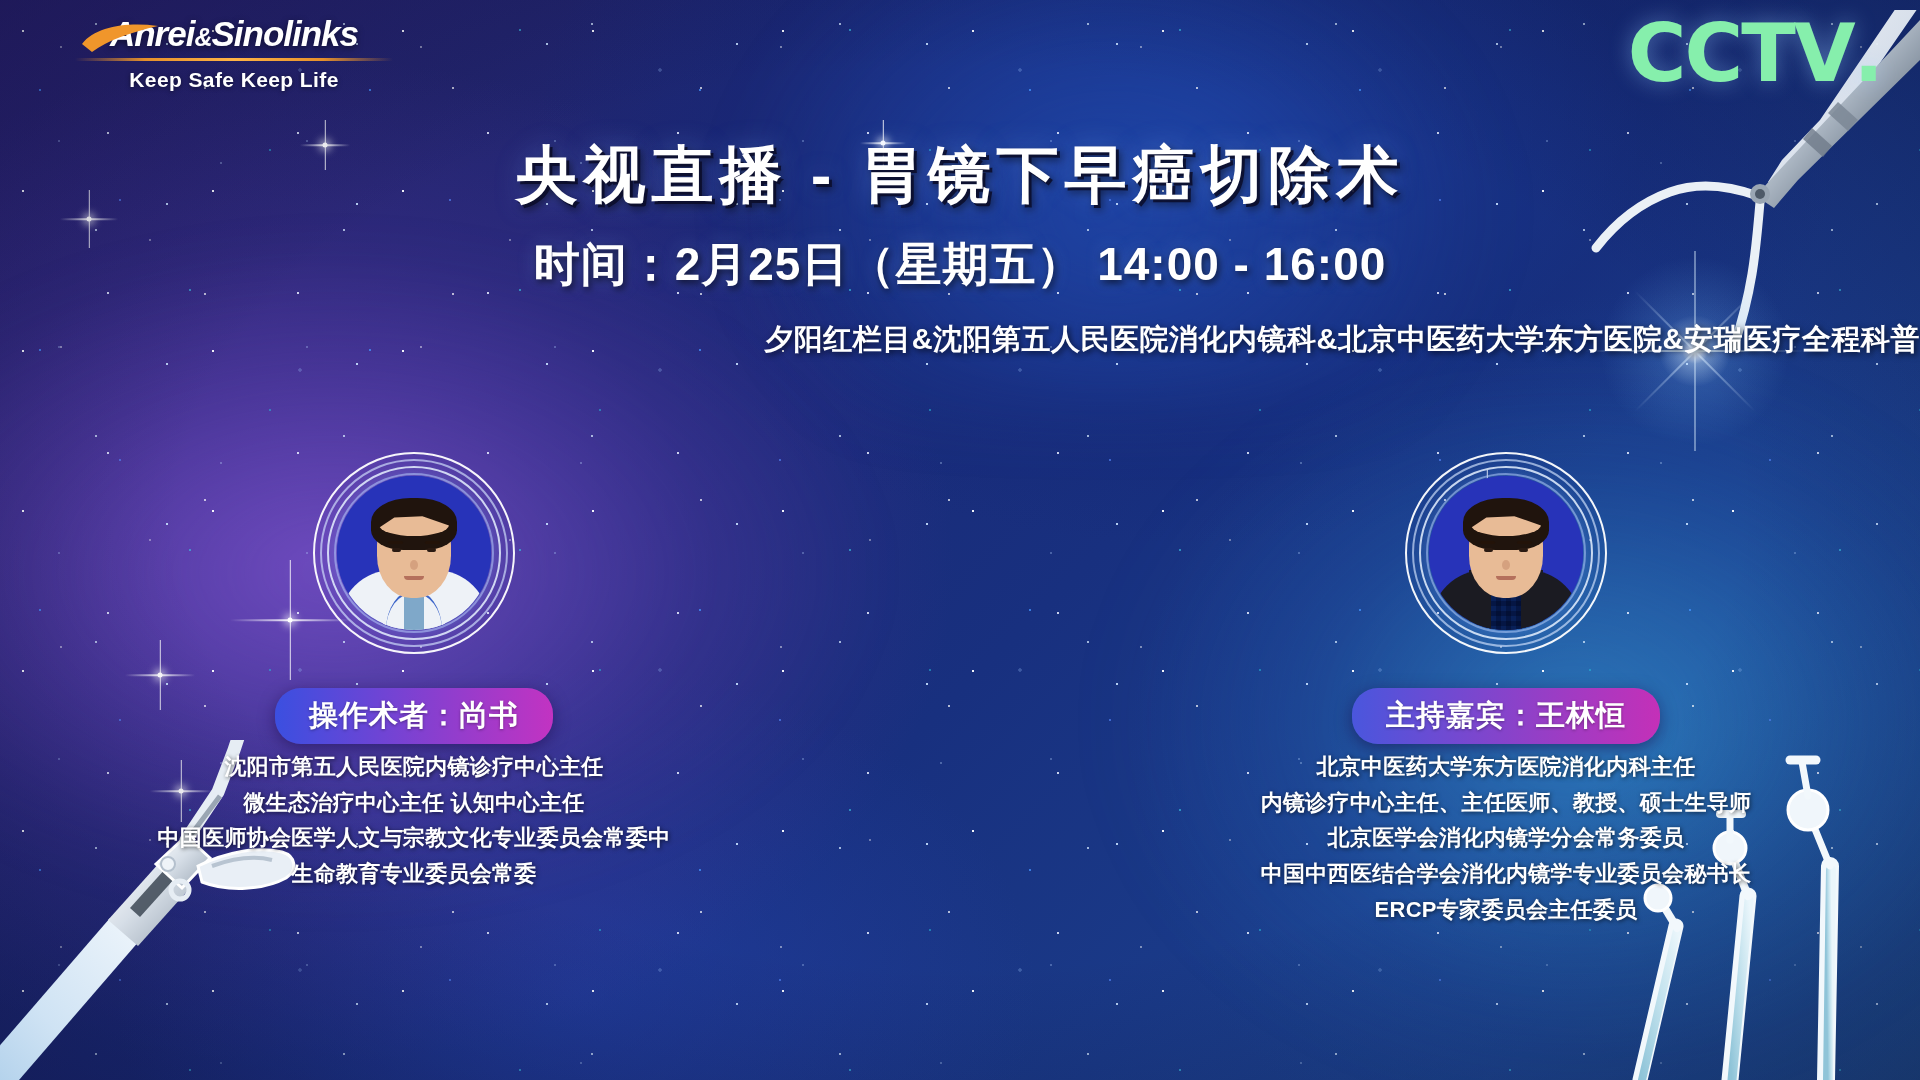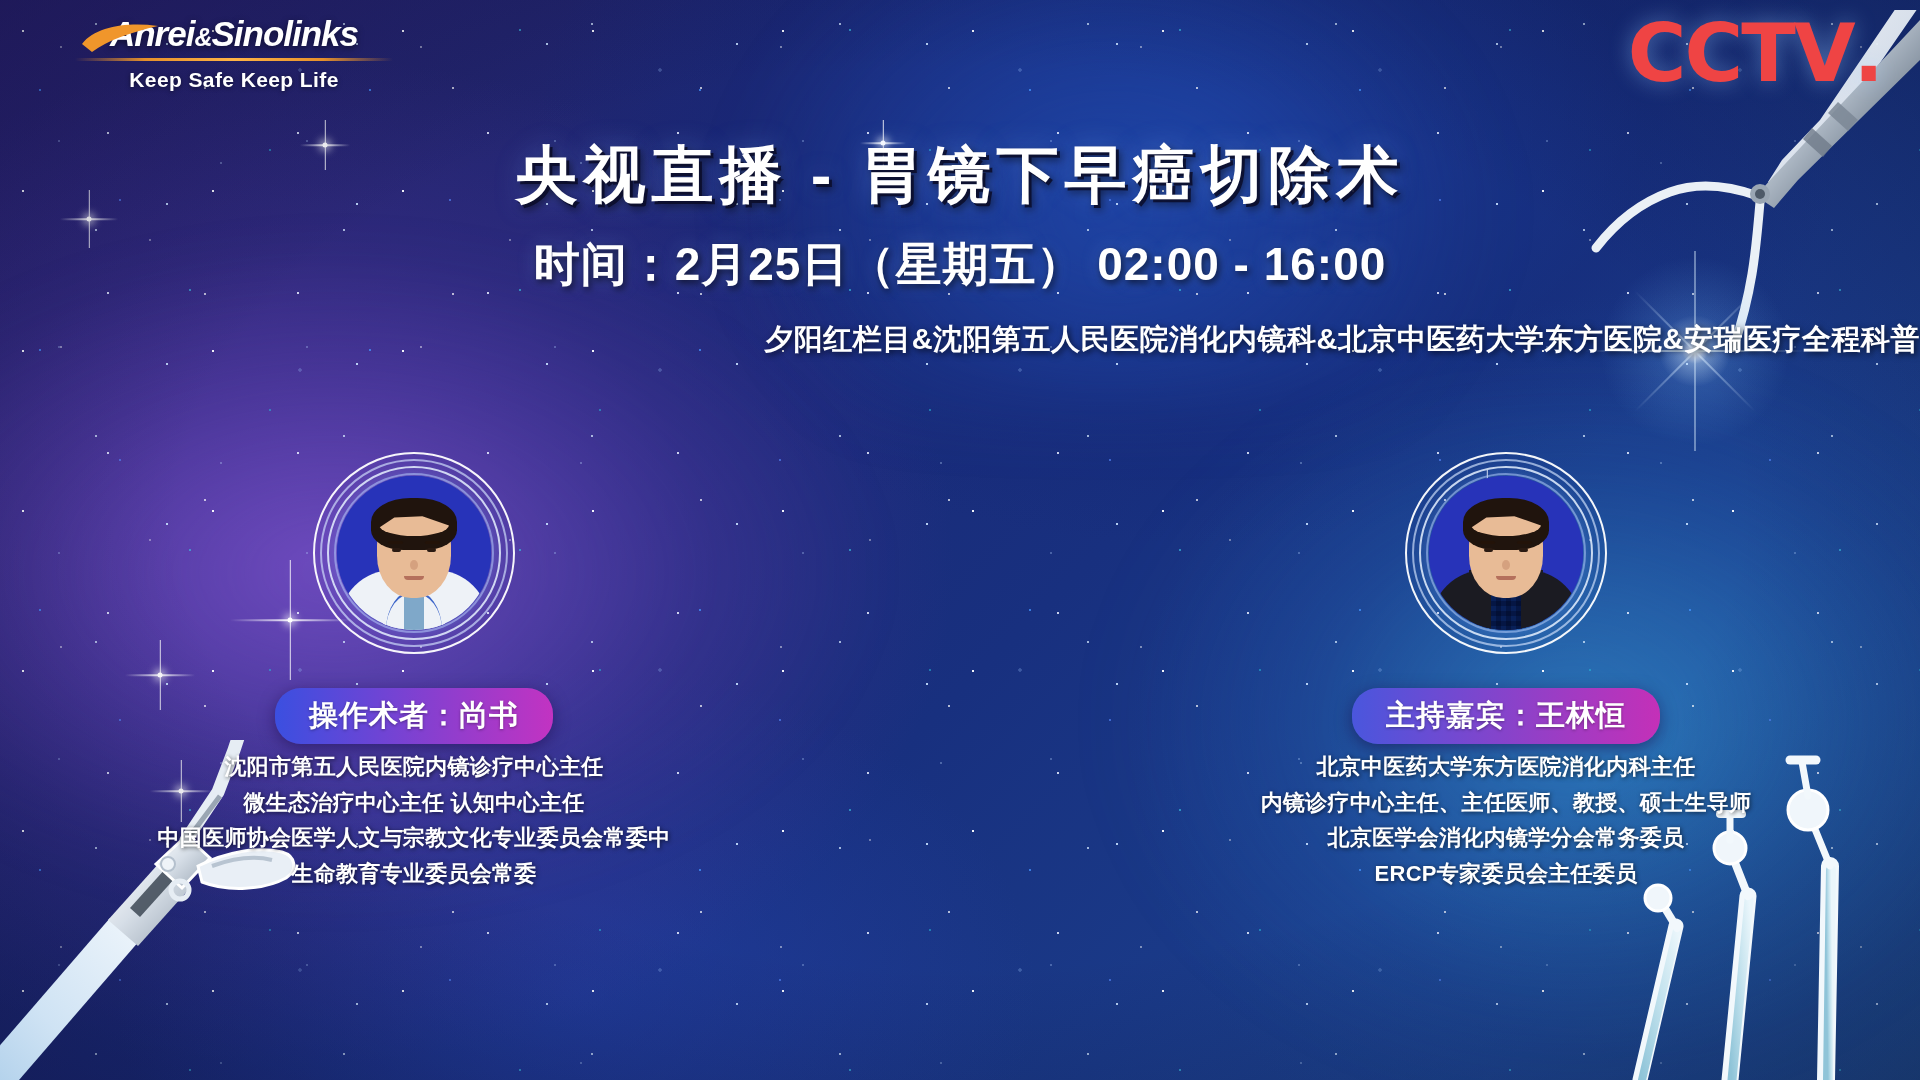--- a/index.html
+++ b/index.html
@@ -127,21 +127,21 @@
   }
   .brand-tag {
     margin-top:7px; font-size:21px; font-weight:bold; color:#ffffff;
     letter-spacing:.4px; white-space:nowrap;
     text-shadow:0 1px 4px rgba(0,0,0,.5);
   }
 
   
   .cctv {
     position:absolute; right:36px; top:14px;
-    font-size:80px; font-weight:bold; color:#ef4444;
+    font-size:80px; font-weight:bold; color:#86efac;
     letter-spacing:-2px; line-height:1;
     font-family:"DejaVu Sans","Liberation Sans",sans-serif;
     text-shadow:0 0 22px rgba(150,200,255,.45);
     user-select:none;
   }
   .cctv .dot { letter-spacing:0; }
 
   
   .title-wrap { position:absolute; left:0; right:0; top:136px; text-align:center; }
   .main-title {
@@ -457,21 +457,21 @@
     <div class="brand-rule"></div>
     <div class="brand-tag">Keep Safe Keep Life</div>
   </div>
 
   <div class="cctv">
     <span>CCTV</span><span class="dot">.</span>
   </div>
 
   <div class="title-wrap">
     <div class="main-title">央视直播 - 胃镜下早癌切除术</div>
-    <div class="time-line">时间：2月25日（星期五） 02:00 - 16:00</div>
+    <div class="time-line">时间：2月25日（星期五） 14:00 - 16:00</div>
     <div class="org-line">夕阳红栏目&amp;沈阳第五人民医院消化内镜科&amp;北京中医药大学东方医院&amp;安瑞医疗全程科普</div>
   </div>
 
   <div class="speakers">
 
     <div class="speaker">
       <div class="avatar-ring">
         <span class="ring r1"></span>
           <span class="ring r2"></span>
         <span class="ring r3"></span>
@@ -518,18 +518,19 @@
             <div class="eye r"></div>
           <div class="nose"></div>
             <div class="mouth"></div>
         </div>
       </div>
       <div class="name-badge" id="badge1" style="background: linear-gradient(90deg, rgb(74, 86, 221) 0%, rgb(196, 48, 184) 100%);">主持嘉宾：王林恒</div>
       <div class="creds">
         <div class="line">北京中医药大学东方医院消化内科主任</div>
         <div class="line">内镜诊疗中心主任、主任医师、教授、硕士生导师</div>
         <div class="line">北京医学会消化内镜学分会常务委员</div>
+        <div class="line">中国中西医结合学会消化内镜学专业委员会秘书长</div>
         <div class="line">ERCP专家委员会主任委员</div>
       </div>
     </div>
 
   </div>
 </div>
 
 </body></html>

